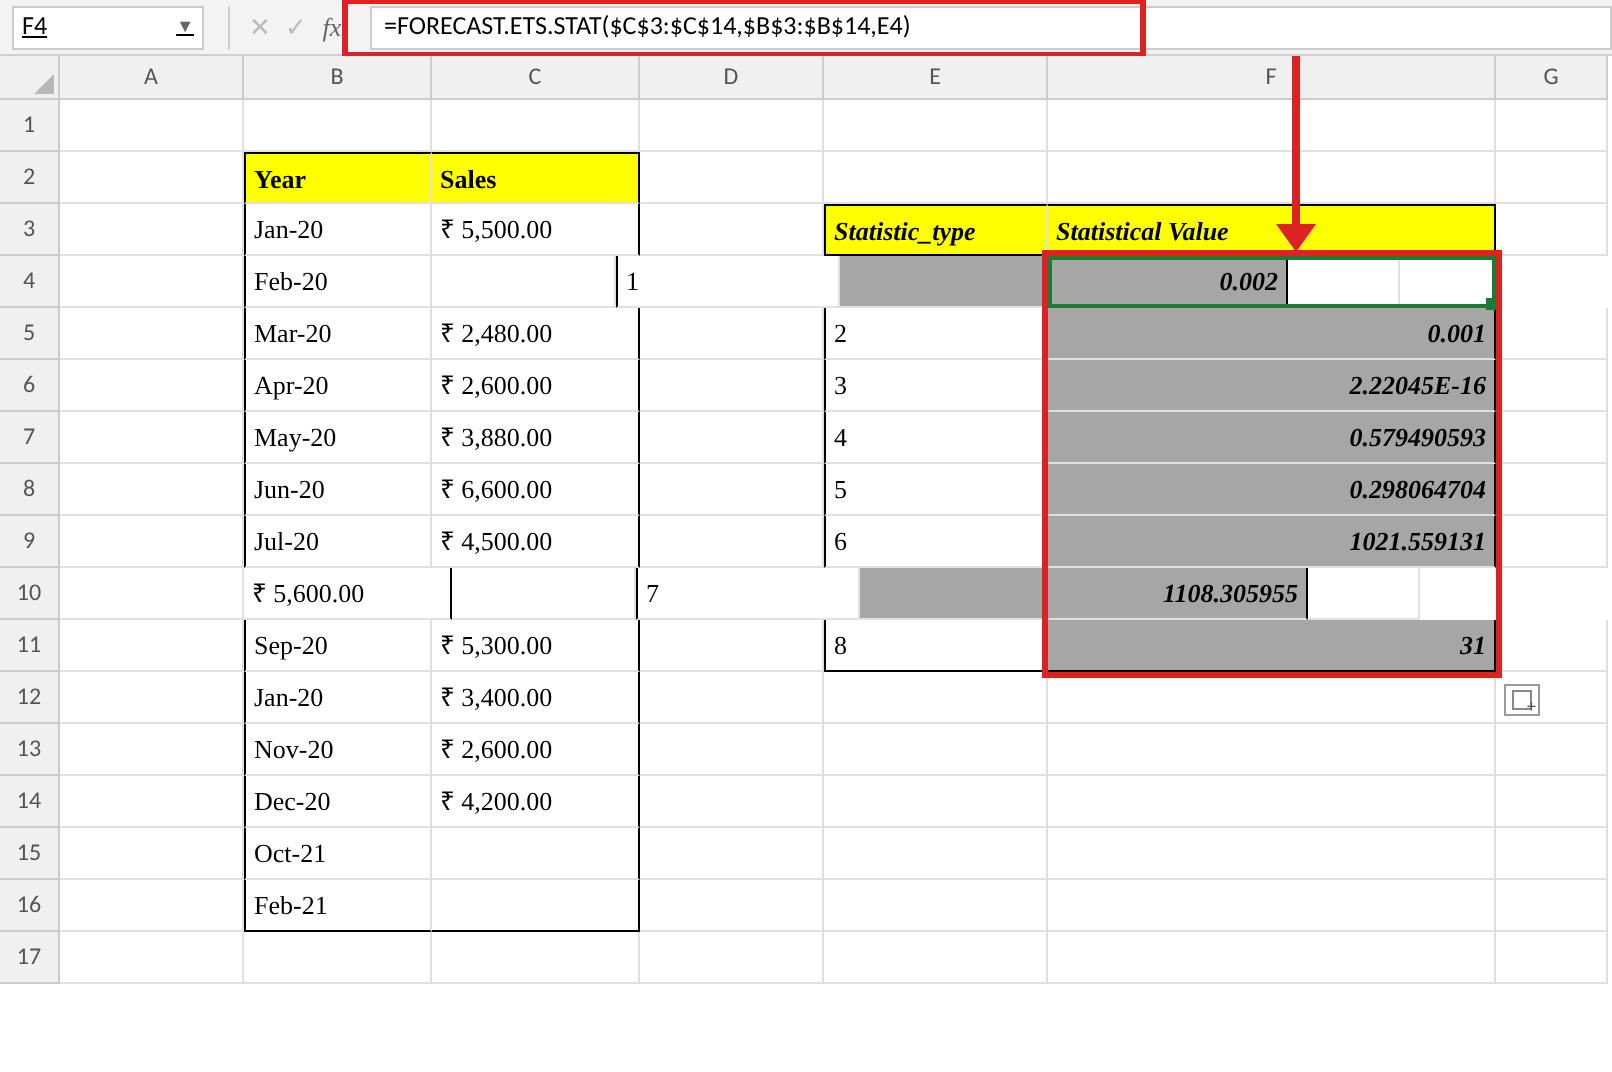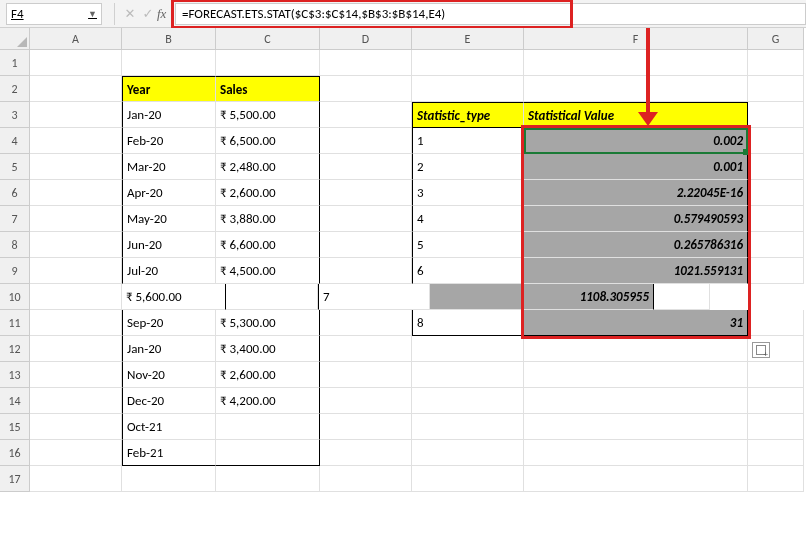--- a/index.html
+++ b/index.html
@@ -23,28 +23,28 @@
     height: 22px;
     margin: 0 6px;
     background: #fff;
     border: 1px solid #ccc;
     font-size: 13px;
     padding: 0 4px;
     display:flex;align-items:center;justify-content:space-between;text-decoration:underline;
   }
   .namebox .arrow { font-size:9px;color:#666; }
   .divider { width:1px;height:22px;background:#d0d0d0;margin:0 6px; }
-  .fxbtn { width:18px;color:#666;font-style:italic;font-family:"Times New Roman",serif; }
+  .fxbtn { width:18px;text-align:center;color:#666;font-style:italic;font-family:"Times New Roman",serif; }
   .btn-cancel,.btn-enter { width:18px;text-align:center;color:#bbb; }
   .formula-wrap {
     flex:1;display:flex;align-items:center;height:22px;position:relative;
   }
   .formula-bar {
     flex:1;height:22px;background:#fff;border:1px solid #ccc;padding:0 6px;
-    line-height:20px;font-size:13px;white-space:nowrap;
+    line-height:20px;font-size:13px;white-space:nowrap;margin-left:10px;
   }
   .formula-frame {
     position:absolute;left:-4px;top:-4px;width:402px;height:30px;
     border:3px solid #d22; pointer-events:none;
   }
   .grid-area { position:relative; display:flex; }
   .rowhdrs { display:flex;flex-direction:column; }
   .corner {
     width:30px;height:22px;background:#f0f0f0;border-right:1px solid #ccc;border-bottom:1px solid #ccc;
     position:relative;
@@ -57,21 +57,21 @@
     width:30px;height:26px;background:#f0f0f0;border-right:1px solid #ccc;border-bottom:1px solid #ccc;
     display:flex;align-items:center;justify-content:center;color:#555;font-size:12px;
   }
   .cols { flex:1; overflow:hidden; }
   .colhdrs { display:flex; }
   .colhdr {
     height:22px;background:#f0f0f0;border-right:1px solid #ccc;border-bottom:1px solid #ccc;
     display:flex;align-items:center;justify-content:center;color:#555;font-size:12px;
   }
   .rows { }
-  .row { display:flex;height:26px; }
+  .row { display:flex;height:26px;font-family:Liberation Serif, serif; }
   .cell {
     border-right:1px solid #e0e0e0;border-bottom:1px solid #e0e0e0;
     line-height:25px;padding:0 4px;white-space:nowrap;
   }
   
   .cA{width:92px;} .cB{width:94px;} .cC{width:104px;} .cD{width:92px;}
   .cE{width:112px;} .cF{width:224px;} .cG{width:56px;}
   
   .hdr-yellow { background:#ffff00;font-weight:bold; }
   .border-top{border-top:1px solid #000;}
@@ -180,21 +180,20 @@
           <div class="cell cB tar border-left">Jan-20</div>
           <div class="cell cC tar border-right">₹ 5,500.00</div>
           <div class="cell cD"></div>
           <div class="cell cE stats-hdr border-top border-left border-bot">Statistic_type</div>
           <div class="cell cF stats-hdr border-top border-right border-bot">Statistical Value</div>
           <div class="cell cG"></div>
         </div>
         <div class="row">
           <div class="cell cA"></div>
           <div class="cell cB tar border-left">Feb-20</div>
-          <div class="cell cC tar border-right">₹ 6,500.00</div>
           <div class="cell cD"></div>
           <div class="cell cE tar border-left">1</div>
           <div class="cell cF stat-val border-right">0.002</div>
           <div class="cell cG"></div>
         </div>
         <div class="row">
           <div class="cell cA"></div>
           <div class="cell cB tar border-left">Mar-20</div>
           <div class="cell cC tar border-right">₹ 2,480.00</div>
           <div class="cell cD"></div>
@@ -219,21 +218,21 @@
           <div class="cell cE tar border-left">4</div>
           <div class="cell cF stat-val border-right">0.579490593</div>
           <div class="cell cG"></div>
         </div>
         <div class="row">
           <div class="cell cA"></div>
           <div class="cell cB tar border-left">Jun-20</div>
           <div class="cell cC tar border-right">₹ 6,600.00</div>
           <div class="cell cD"></div>
           <div class="cell cE tar border-left">5</div>
-          <div class="cell cF stat-val border-right">0.265786316</div>
+          <div class="cell cF stat-val border-right">0.298064704</div>
           <div class="cell cG"></div>
         </div>
         <div class="row">
           <div class="cell cA"></div>
           <div class="cell cB tar border-left">Jul-20</div>
           <div class="cell cC tar border-right">₹ 4,500.00</div>
           <div class="cell cD"></div>
           <div class="cell cE tar border-left">6</div>
           <div class="cell cF stat-val border-right">1021.559131</div>
           <div class="cell cG"></div>

